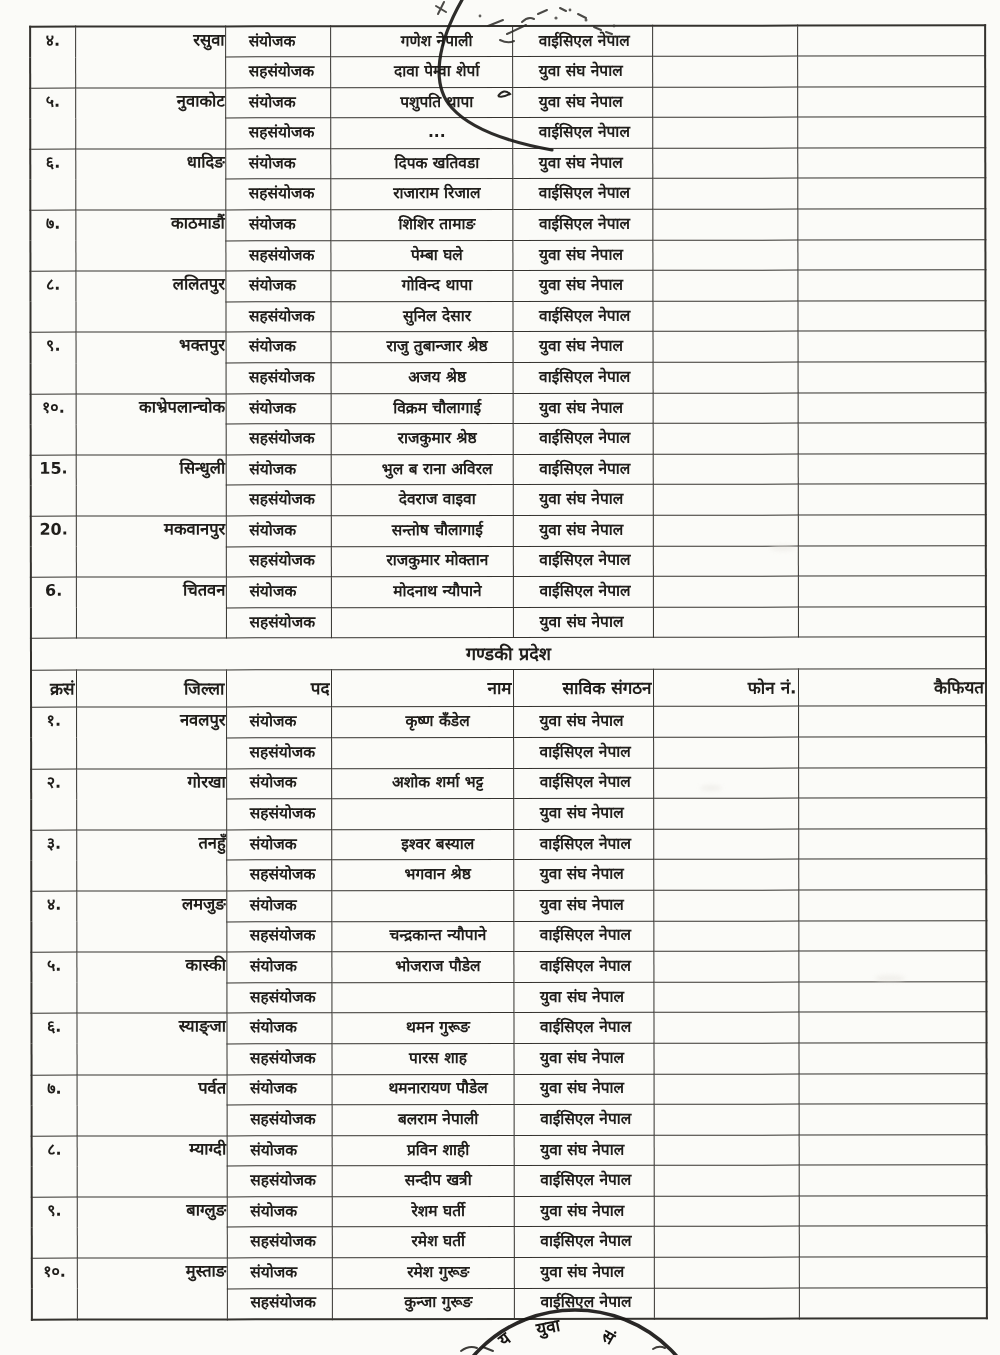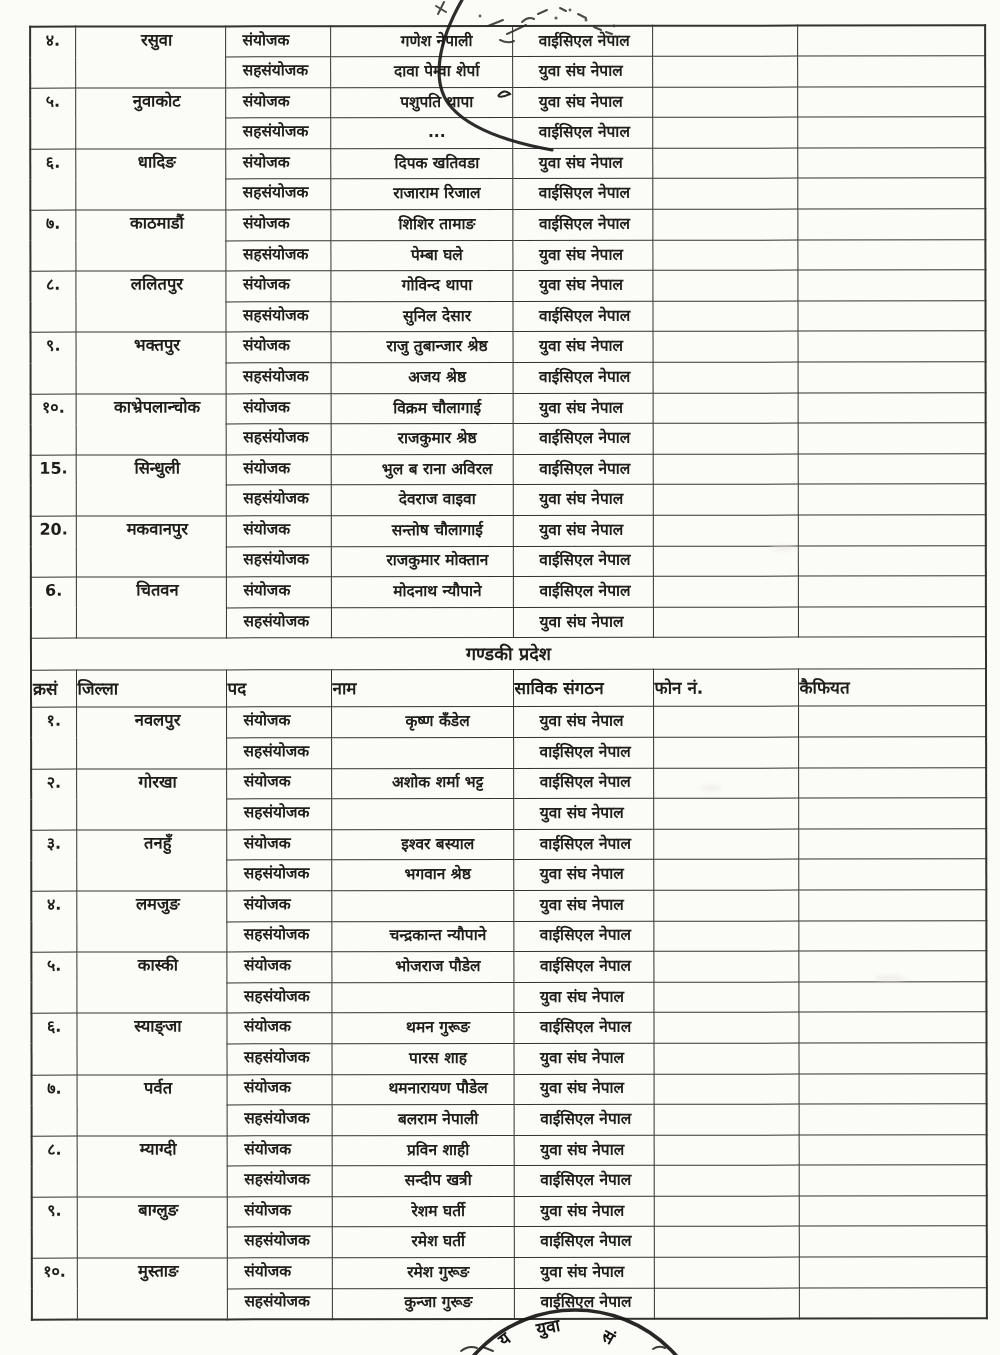--- a/index.html
+++ b/index.html
@@ -20,26 +20,26 @@
   }
   table.roster{border-width:2.4px;}
   td,th{
     color:#201e1b;font-weight:700;overflow:hidden;white-space:nowrap;
     line-height:1.15;
   }
   tr.sub{height:30.6px;}
   tr.hdr{height:37px;}
   tr.sect{height:32px;}
   .c-sn{text-align:center;vertical-align:top;padding-top:4px;font-size:16px;}
-  .c-district{vertical-align:top;padding:4px 0 0 13px;font-size:16.5px;text-align:center;}
-  .c-post{padding-left:17px;font-size:15.5px;text-align:left;font-family:Liberation Mono, monospace;}
+  .c-district{vertical-align:top;padding:4px 0 0 13px;font-size:16.5px;text-align:right;}
+  .c-post{padding-left:23px;font-size:15.5px;text-align:left;}
   .c-name{text-align:center;font-size:15.5px;padding-left:32px;}
   .c-org{padding-left:26px;font-size:15.5px;text-align:left;}
   .c-phone,.c-remark{background:transparent;}
-  th{font-size:17px;text-align:left;margin-left:10px;}
+  th{font-size:17px;text-align:right;margin-left:10px;}
   .sect td{text-align:center;font-size:18px;}
   
   .stamp{position:absolute;pointer-events:none;}
   .stamp-bottom-svg{left:425px;top:1295px;width:300px;height:60px;overflow:visible;}
   .stamp-letter{
     position:absolute;font-weight:700;color:#171513;font-size:17px;
     transform-origin:center center;
   }
   .sl-1{left:499px;top:1327px;transform:rotate(-38deg);}
   .sl-2{left:536px;top:1315px;transform:rotate(-11deg);}

